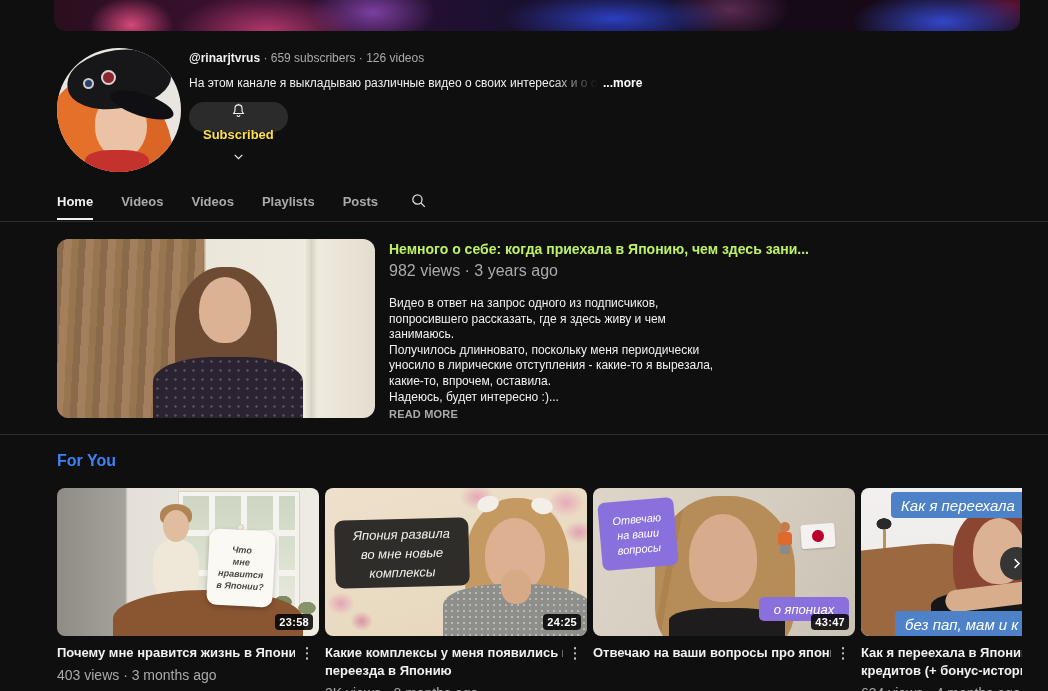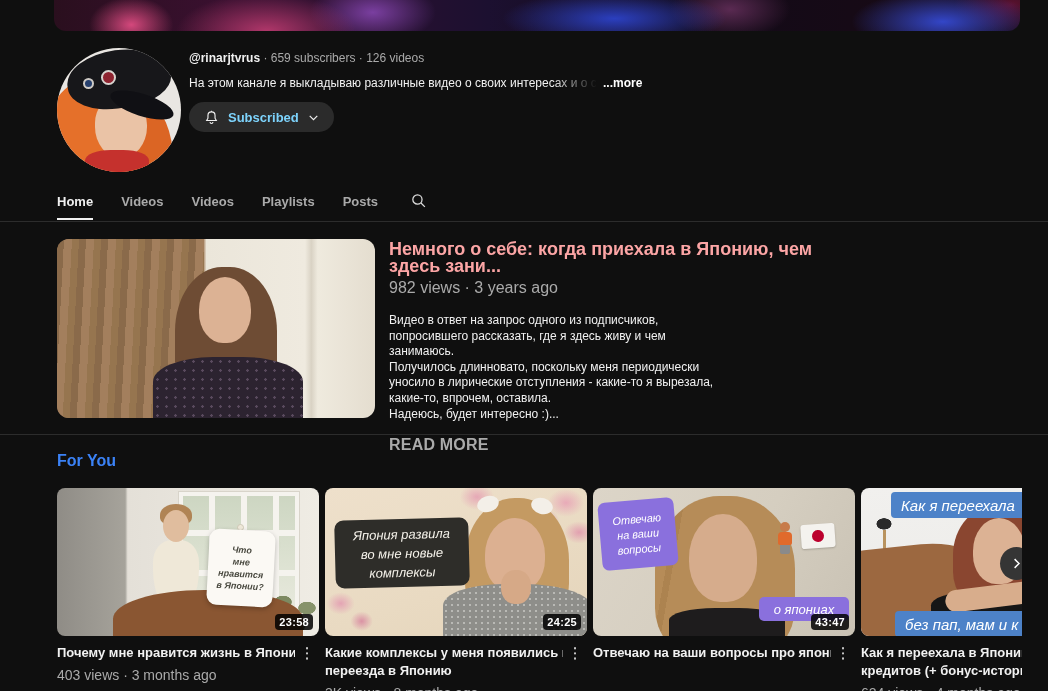--- a/index.html
+++ b/index.html
@@ -44,23 +44,24 @@
     display:inline-block; max-width:412px; white-space:nowrap; overflow:hidden;
     -webkit-mask-image:linear-gradient(90deg,#000 88%,transparent 99%);
             mask-image:linear-gradient(90deg,#000 88%,transparent 99%);
   }
   .ch-more { font-weight:bold; color:#ffffff; margin-left:2px; cursor:pointer; }
   .ch-links { margin-top:13px; font-size:12px; font-weight:bold; }
   .ch-link { color:#3ea6ff; cursor:pointer; }
   .ch-links-rest { color:#f1f1f1; margin-left:4px; cursor:pointer; }
   .sub-btn {
     margin-top:12px; display:inline-flex; align-items:center; gap:8px;
-    background:#2b2b2b; border:none; color:#7dd3fc; font-weight:bold; font-size:13px;
+    background:#2b2b2b; border:none; color:#fde047; font-weight:bold; font-size:13px;
     height:30px; padding:0 14px; border-radius:15px; cursor:pointer;
     font-family:"Liberation Sans", sans-serif;
+    flex-direction:column;
   }
   
   .tabs { position:absolute; left:57px; top:191px; display:flex; align-items:center; gap:28px; height:30px; }
   .tab { font-size:13px; font-weight:bold; color:#aaaaaa; cursor:pointer; position:relative; padding-bottom:9px; }
   .tab.active { color:#f1f1f1; }
   .tab.active::after { content:""; position:absolute; left:0; right:0; bottom:-2px; height:2px; background:#f1f1f1; }
   .tab-search { margin-left:4px; padding-bottom:7px; cursor:pointer; }
   .sep { position:absolute; left:0; width:1048px; height:1px; background:#2c2c2c; }
   .sep1 { top:221px; } .sep2 { top:434px; }
   
@@ -69,24 +70,24 @@
     border-radius:12px; overflow:hidden; cursor:pointer;
     background:linear-gradient(90deg,#8f6e4e 0%, #a5815f 46%, #ebe6da 47%, #efeadf 78%, #d9d2c4 80%, #efeade 82%, #e4ddcf 100%);
   }
   .ft-curtain { position:absolute; left:0; top:0; width:147px; height:179px;
     background:repeating-linear-gradient(93deg,#8a6a4a 0 7px,#a37f5d 7px 15px,#96754f 15px 22px); }
   .ft-hair { position:absolute; left:118px; top:28px; width:102px; height:140px; background:#6e4c34; border-radius:46% 46% 30% 30%; }
   .ft-face { position:absolute; left:142px; top:38px; width:52px; height:66px; background:#dcb294; border-radius:50% 50% 46% 46%; }
   .ft-top { position:absolute; left:96px; top:118px; width:150px; height:62px; background:#2c2330; border-radius:40% 40% 0 0;
     background-image:radial-gradient(#5a4a5e 1px, transparent 1.5px); background-size:9px 9px; }
   .feat-info { position:absolute; left:389px; top:241px; width:470px; }
-  .feat-title { font-size:18px; font-weight:bold; color:#fca5a5; line-height:17px; cursor:pointer; }
+  .feat-title { font-size:14px; font-weight:bold; color:#bef264; line-height:17px; cursor:pointer; }
   .feat-meta { margin-top:4px; font-size:16px; color:#aaaaaa; }
   .feat-desc { margin-top:16px; font-size:12px; color:#f1f1f1; line-height:15.6px; white-space:pre-line; }
-  .read-more { margin-top:14px; font-size:16px; font-weight:bold; color:#aaaaaa; cursor:pointer; letter-spacing:.2px; }
+  .read-more { margin-top:3px; font-size:11px; font-weight:bold; color:#aaaaaa; cursor:pointer; letter-spacing:.2px; }
   
   .fy-heading { position:absolute; left:57px; top:452px; font-size:16px; font-weight:bold; color:#3b82f6; }
   .fy-row { position:absolute; left:57px; top:488px; width:965px; height:203px; overflow:hidden; }
   .card { position:absolute; top:0; width:262px; }
   .card1{left:0;} .card2{left:268px;} .card3{left:536px;} .card4{left:804px;}
   .thumb { position:relative; width:262px; height:148px; border-radius:8px; overflow:hidden; cursor:pointer; }
   .duration {
     position:absolute; right:6px; bottom:6px; background:rgba(0,0,0,.85); color:#fff;
     font-size:11px; font-weight:bold; padding:2px 4px; border-radius:4px; letter-spacing:.3px;
   }

